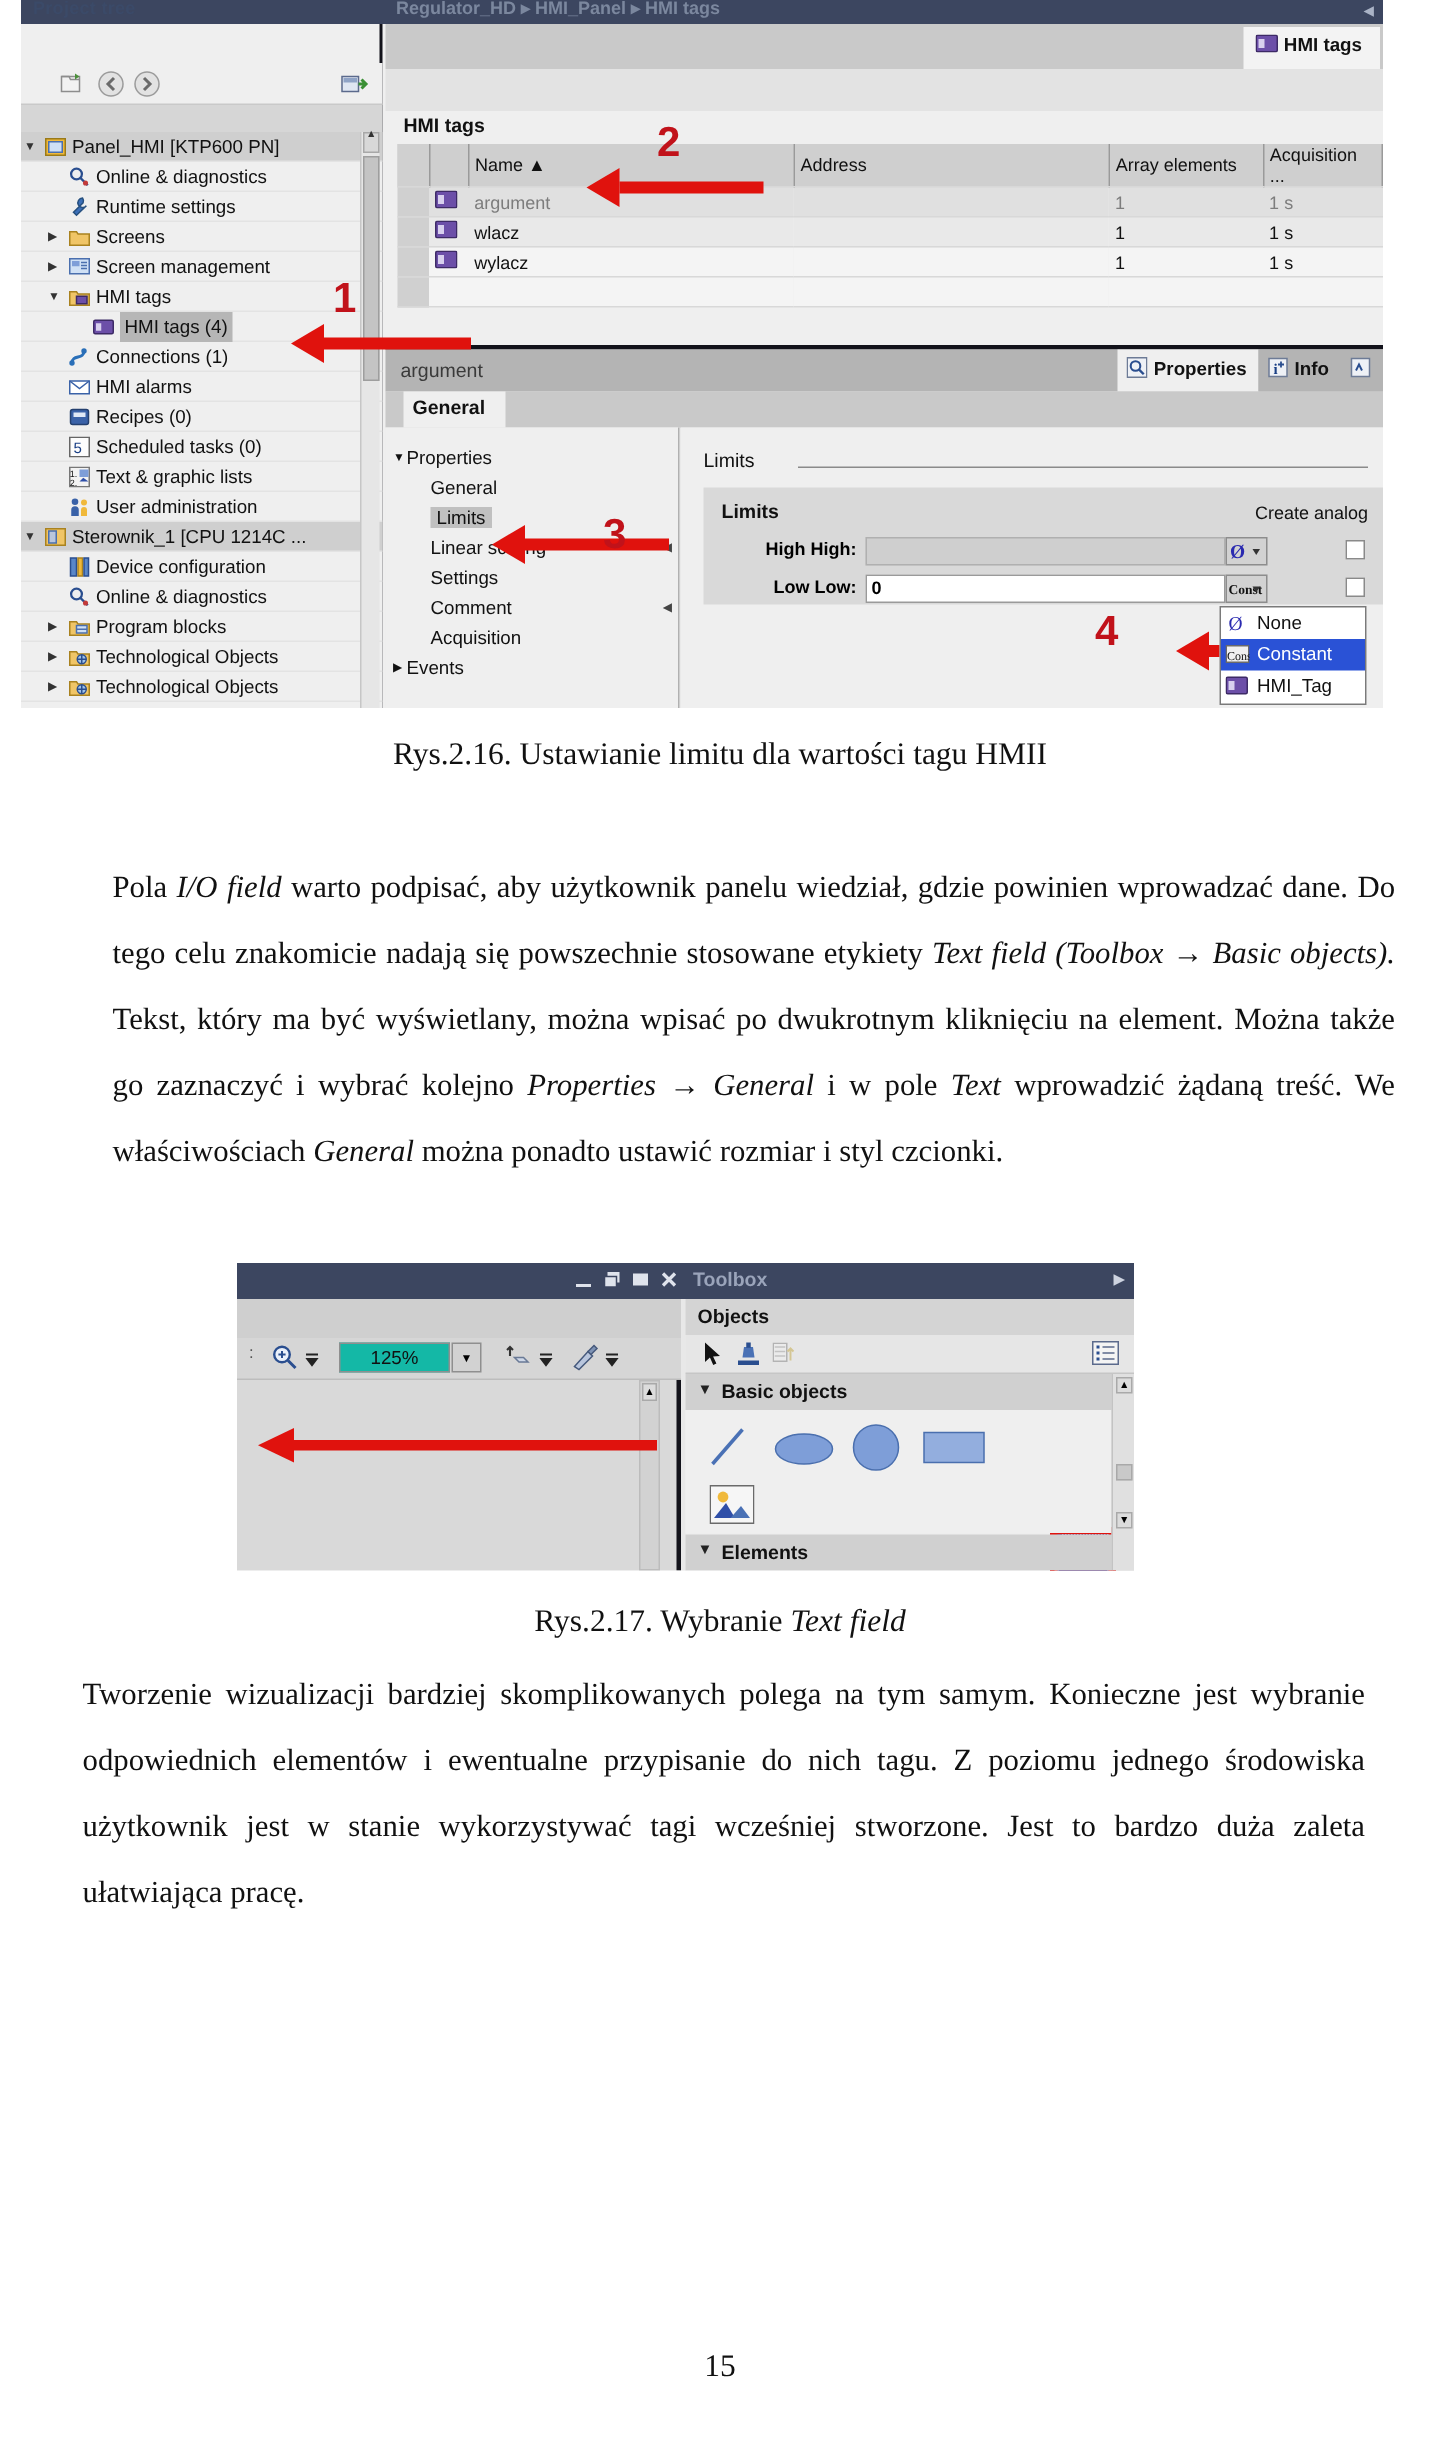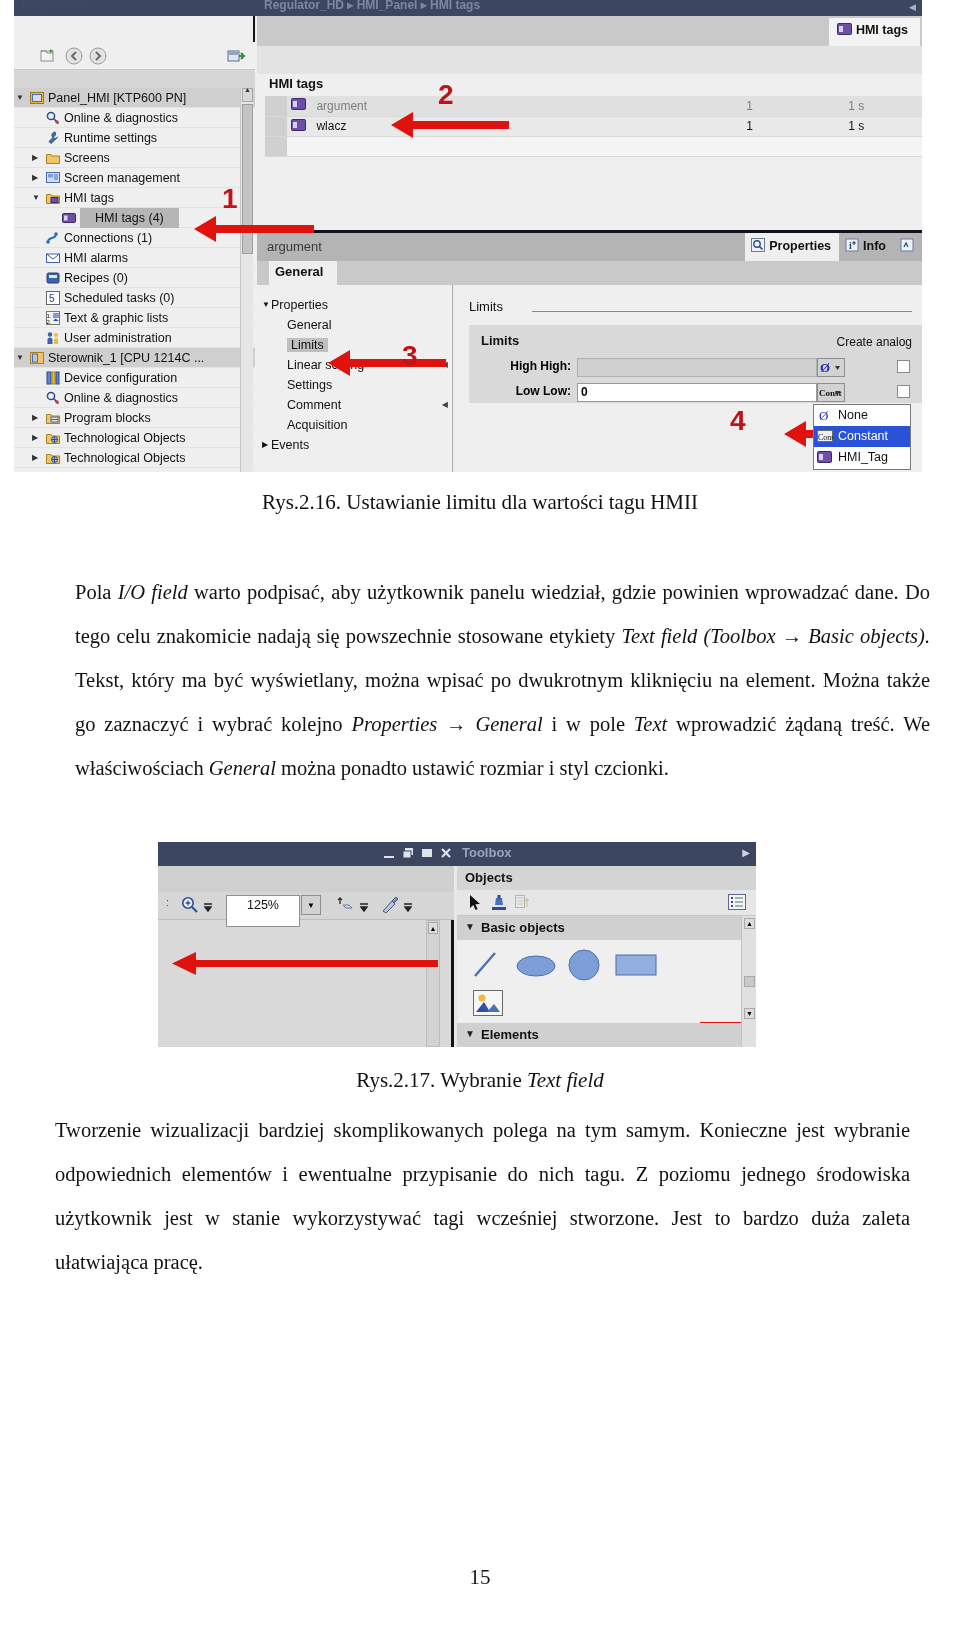--- a/index.html
+++ b/index.html
@@ -69,21 +69,21 @@
     border-bottom:1px solid #e3e3e3;
   }
   .trow .twist {
     position:absolute; top:5px; width:9px; height:9px; color:#333; font-size:8px;
     line-height:9px;
   }
   .trow .ticon {
     position:absolute; top:3px; width:14px; height:14px;
   }
   .trow .tlabel { position:absolute; }
-  .trow.selected .tlabel { background:#b6b6b6; padding:0 15px; }
+  .trow.selected .tlabel { background:#b6b6b6; padding:0 3px; }
   .trow.devsel { background:#cfcfcf; }
   .tree-scroll {
     position:absolute; right:0; top:72px; width:13px; height:384px;
     background:#e6e6e6; border-left:1px solid #c6c6c6;
   }
   .tree-scroll .thumb { position:absolute; left:1px; top:16px; width:11px; height:150px; background:#c4c4c4; border:1px solid #9e9e9e;}
   .tree-scroll .arrU { position:absolute; left:1px; top:0; width:11px; height:14px; background:#d8d8d8; border:1px solid #a8a8a8; }
   .tree-scroll .arrU:after { content:"▲"; position:absolute; left:1px; top:-3px; font-size:7px; color:#333; }
 
   
@@ -230,21 +230,21 @@
   }
   .f2-wctl { position:absolute; top:4px; color:#dfe3ec; }
   .f2-tbx-title {
     position:absolute; left:304px; top:3px; font-size:13px; font-weight:bold; color:#9aa4ba;
   }
   .f2-tbx-arrow { position:absolute; right:6px; top:5px; font-size:10px; color:#cdd3e0; }
   .f2-left { position:absolute; left:0; top:24px; width:296px; height:181px; background:#d9d9d9; border-right:3px solid #12121a;}
   .f2-ltool { position:absolute; left:0; top:0; width:296px; height:26px; background:#cfcfcf; }
   .f2-ltool2 { position:absolute; left:0; top:26px; width:296px; height:28px; background:#d6d6d6; border-bottom:1px solid #bdbdbd;}
   .zoomval {
-    position:absolute; left:68px; top:3px; width:74px; height:32px; background:#ffffff;
+    position:absolute; left:68px; top:3px; width:74px; height:20px; background:#14b8a6;
     border:1px solid #8f8f8f; font-size:12.5px; text-align:center; line-height:19px; color:#111;
   }
   .zoomdd { position:absolute; left:143px; top:3px; width:20px; height:20px; background:#d2d2d2; border:1px solid #8f8f8f; font-size:8px; text-align:center; line-height:19px;}
   .canvas {
     position:absolute; left:8px; top:54px; width:260px; height:127px;
     background:#b9b9b9;
     background-image:radial-gradient(#8d8d8d 1px, transparent 1px);
     background-size:13px 13px;
   }
   .canvas .greenband { position:absolute; left:196px; top:0; width:32px; height:127px; background:#9ecfbf; }
@@ -502,38 +502,57 @@
             </svg>
         </span><span>HMI tags</span>
       </div>
     </div>
     <div class="work-sub"></div>
 
     <div class="tbl-title">HMI tags</div>
 
     <table class="tbl">
       <tbody id="tag-table-body">
+          <tr class="hdr">
+            <td class="c-gut"></td>
+            <td class="c-ic"></td>
+            <td class="c-nm">Name ▲</td>
+            <td class="c-ad">Address</td>
+            <td class="c-ae">Array elements</td>
+            <td class="c-aq">Acquisition ...</td>
+          </tr>
           <tr class="r sel">
             <td class="c-gut"></td>
             <td class="c-ic"><svg width="15" height="12" viewBox="0 0 15 12">
                 <rect x="0.5" y="0.5" width="14" height="11" rx="1" fill="#6c4fa8" stroke="#3d2a66"></rect>
                 <rect x="2" y="3" width="4" height="6" fill="#d8d0ee"></rect>
               </svg></td>
             <td class="c-nm">argument</td>
             <td class="c-ad"><symbolic access=""></symbolic></td>
             <td class="c-ae">1</td>
             <td class="c-aq">1 s</td>
           </tr>
           <tr class="r alt">
             <td class="c-gut"></td>
             <td class="c-ic"><svg width="15" height="12" viewBox="0 0 15 12">
                 <rect x="0.5" y="0.5" width="14" height="11" rx="1" fill="#6c4fa8" stroke="#3d2a66"></rect>
                 <rect x="2" y="3" width="4" height="6" fill="#d8d0ee"></rect>
               </svg></td>
             <td class="c-nm">wlacz</td>
+            <td class="c-ad"><symbolic access=""></symbolic></td>
+            <td class="c-ae">1</td>
+            <td class="c-aq">1 s</td>
+          </tr>
+          <tr class="r">
+            <td class="c-gut"></td>
+            <td class="c-ic"><svg width="15" height="12" viewBox="0 0 15 12">
+                <rect x="0.5" y="0.5" width="14" height="11" rx="1" fill="#6c4fa8" stroke="#3d2a66"></rect>
+                <rect x="2" y="3" width="4" height="6" fill="#d8d0ee"></rect>
+              </svg></td>
+            <td class="c-nm">wylacz</td>
             <td class="c-ad"><symbolic access=""></symbolic></td>
             <td class="c-ae">1</td>
             <td class="c-aq">1 s</td>
           </tr>
           <tr class="r">
             <td class="c-gut"></td>
             <td class="c-ic"></td>
             <td class="c-nm" style="color:#555"><add new=""></add></td>
             <td class="c-ad"></td>
             <td class="c-ae"></td>

